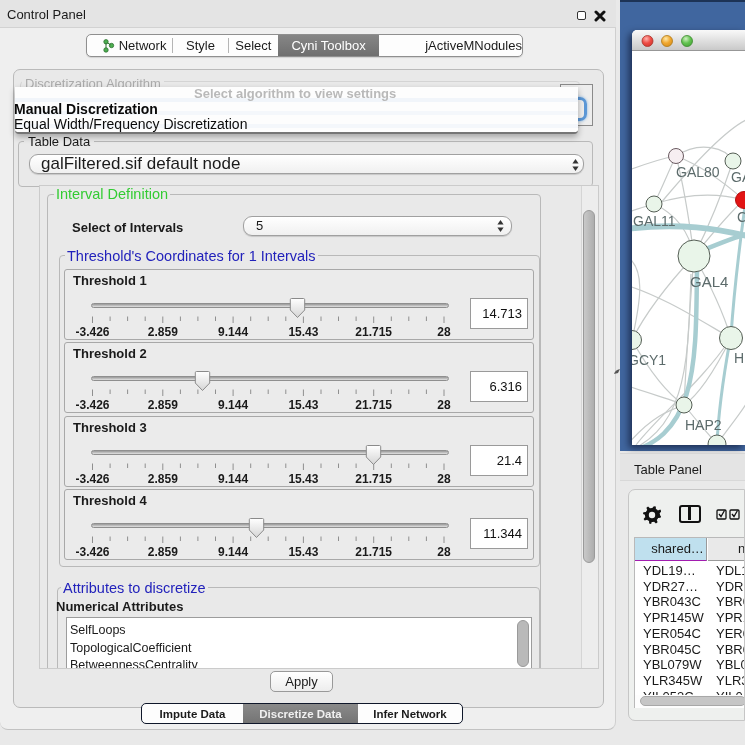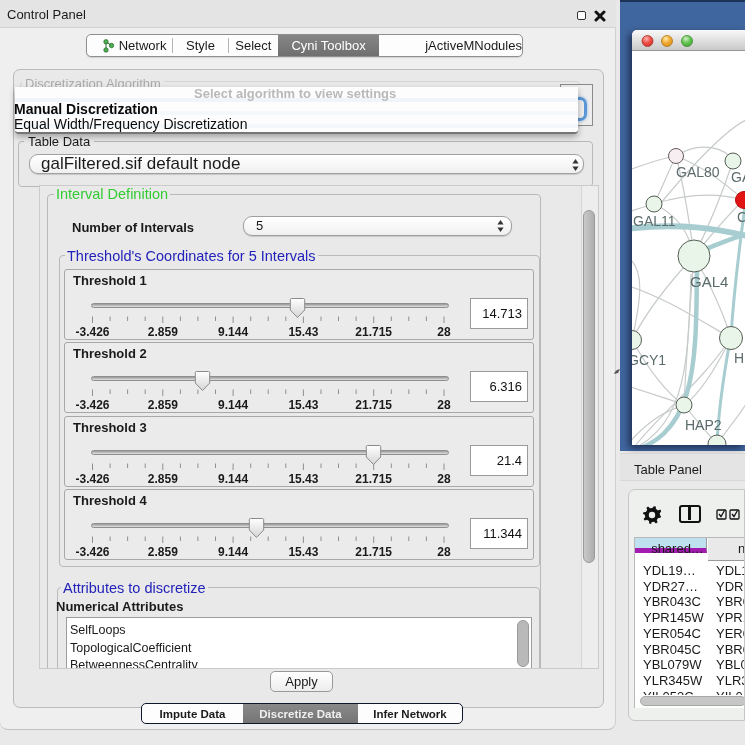--- a/index.html
+++ b/index.html
@@ -51,29 +51,29 @@
 <svg class="abs" style="left:572px; top:158.5px;" width="7" height="12" viewBox="0 0 7 12">
     <path d="M3.5 0 L6.6 4.6 L0.4 4.6 Z" fill="#333"></path>
     <path d="M3.5 12 L0.4 7.4 L6.6 7.4 Z" fill="#333"></path>
   </svg>
 
 <div class="abs" style="left:39px; top:185px; width:560px; height:484px; border:1px solid #cbcbcb; background:#e9e9e9; overflow:hidden;" id="viewport">
 
   <div class="abs" style="left:7px; top:8px; width:494px; height:498px; border:1px solid #b9b9b9; border-radius:4px;"></div>
   <div class="abs" style="left:14px; top:0px; font-size:14.5px; color:#33cc33; background:#e9e9e9; padding:0 2px;">Interval Definition</div>
 
-  <div class="abs" style="left:32px; top:34px; font-size:13px; font-weight:bold; color:#1a1a1a;">Number of Intervals</div>
+  <div class="abs" style="left:32px; top:34px; font-size:13px; font-weight:bold; color:#1a1a1a;">Select of Intervals</div>
   <div class="abs" style="left:203px; top:30px; width:269px; height:20px; background:linear-gradient(#ffffff,#f0f0f0); border:1px solid #a0a0a0; border-radius:9px; font-size:13px; color:#1a1a1a; line-height:18px; padding-left:12px; box-shadow:0 1px 1px rgba(0,0,0,0.15);">5</div>
   <svg class="abs" style="left:457px; top:34px;" width="7" height="12" viewBox="0 0 7 12">
       <path d="M3.5 0 L6.6 4.6 L0.4 4.6 Z" fill="#333"></path>
       <path d="M3.5 12 L0.4 7.4 L6.6 7.4 Z" fill="#333"></path>
     </svg>
 
   <div class="abs" style="left:19px; top:69px; width:481px; height:312px; border:1px solid #b9b9b9; border-radius:4px;"></div>
-  <div class="abs" style="left:25px; top:62px; font-size:14.5px; color:#2222bb; background:#e9e9e9; padding:0 2px;">Threshold's Coordinates for 5 Intervals</div>
+  <div class="abs" style="left:25px; top:62px; font-size:14.5px; color:#2222bb; background:#e9e9e9; padding:0 2px;">Threshold's Coordinates for 1 Intervals</div>
 
 <div class="abs" style="left:24px; top:83px; width:470px; height:71px; background:#ebebeb; border:1px solid #a8a8a8; border-radius:3px;">
   <div class="abs" style="left:8px; top:3px; font-size:13px; font-weight:bold; color:#1a1a1a;">Threshold 1</div>
   <div class="abs" style="left:26px; top:33px; width:358px; height:5px; background:linear-gradient(#989898,#e2e2e2); border:1px solid #8f8f8f; border-radius:4px;"></div>
   <svg class="abs" style="left:0; top:46px;" width="400" height="9" viewBox="0 0 400 9">
         <line x1="27.5" y1="0.5" x2="27.5" y2="7" stroke="#8f8f8f" stroke-width="1"></line>
         <line x1="45.1" y1="0.5" x2="45.1" y2="5" stroke="#8f8f8f" stroke-width="1"></line>
         <line x1="62.6" y1="0.5" x2="62.6" y2="5" stroke="#8f8f8f" stroke-width="1"></line>
         <line x1="80.2" y1="0.5" x2="80.2" y2="5" stroke="#8f8f8f" stroke-width="1"></line>
         <line x1="97.8" y1="0.5" x2="97.8" y2="7" stroke="#8f8f8f" stroke-width="1"></line>
@@ -371,21 +371,21 @@
     </div>
   <svg style="position:absolute; left:87px; top:19px;" width="24" height="11" viewBox="0 0 24 11">
     <g fill="none" stroke="#111" stroke-width="1.3">
         <rect x="1" y="1" width="9" height="9" rx="1"></rect>
         <rect x="14" y="1" width="9" height="9" rx="1"></rect>
         <path d="M3 5 L5 7.5 L8.5 1.5 M16 5 L18 7.5 L21.5 1.5"></path>
       </g>
   </svg>
 
   <div style="position:absolute; left:5px; top:47px; width:112px; height:171px; background:#fff; border:1px solid #b9b9b9; font-size:13px; color:#1a1a1a;">
-    <div style="position:absolute; left:0; top:0; width:72px; height:15px; background:#bfe0ee; border-right:1px solid #9a9a9a; border-bottom:5px solid #a21caf; text-align:center; line-height:22px; padding-left:14px;">shared…</div>
+    <div style="position:absolute; left:0; top:0; width:72px; height:23px; background:#bfe0ee; border-right:1px solid #9a9a9a; border-bottom:1px solid #a21caf; text-align:center; line-height:22px; padding-left:14px;">shared…</div>
     <div style="position:absolute; left:73px; top:0; width:40px; height:23px; background:#e9e9e9; border-bottom:1px solid #9a9a9a; padding-left:30px; line-height:22px;">n</div>
     <div style="position:absolute; left:8px; top:25px; line-height:15.7px;">YDL19…<br>YDR27…<br>YBR043C<br>YPR145W<br>YER054C<br>YBR045C<br>YBL079W<br>YLR345W<br>YIL053C</div>
     <div style="position:absolute; left:81px; top:25px; line-height:15.7px;">YDL1<br>YDR2<br>YBR0<br>YPR1<br>YER0<br>YBR0<br>YBL0<br>YLR3<br>YIL0</div>
     <div style="position:absolute; left:0; top:157px; width:112px; height:13px; background:#fdfdfd;">
         <div style="position:absolute; left:5px; top:1px; width:106px; height:10px; background:#c6c6c6; border:1px solid #a8a8a8; border-radius:6px;"></div>
       </div>
   </div>
 </div>
 
 <svg class="abs" style="left:613px; top:368px;" width="8" height="8" viewBox="0 0 8 8">

